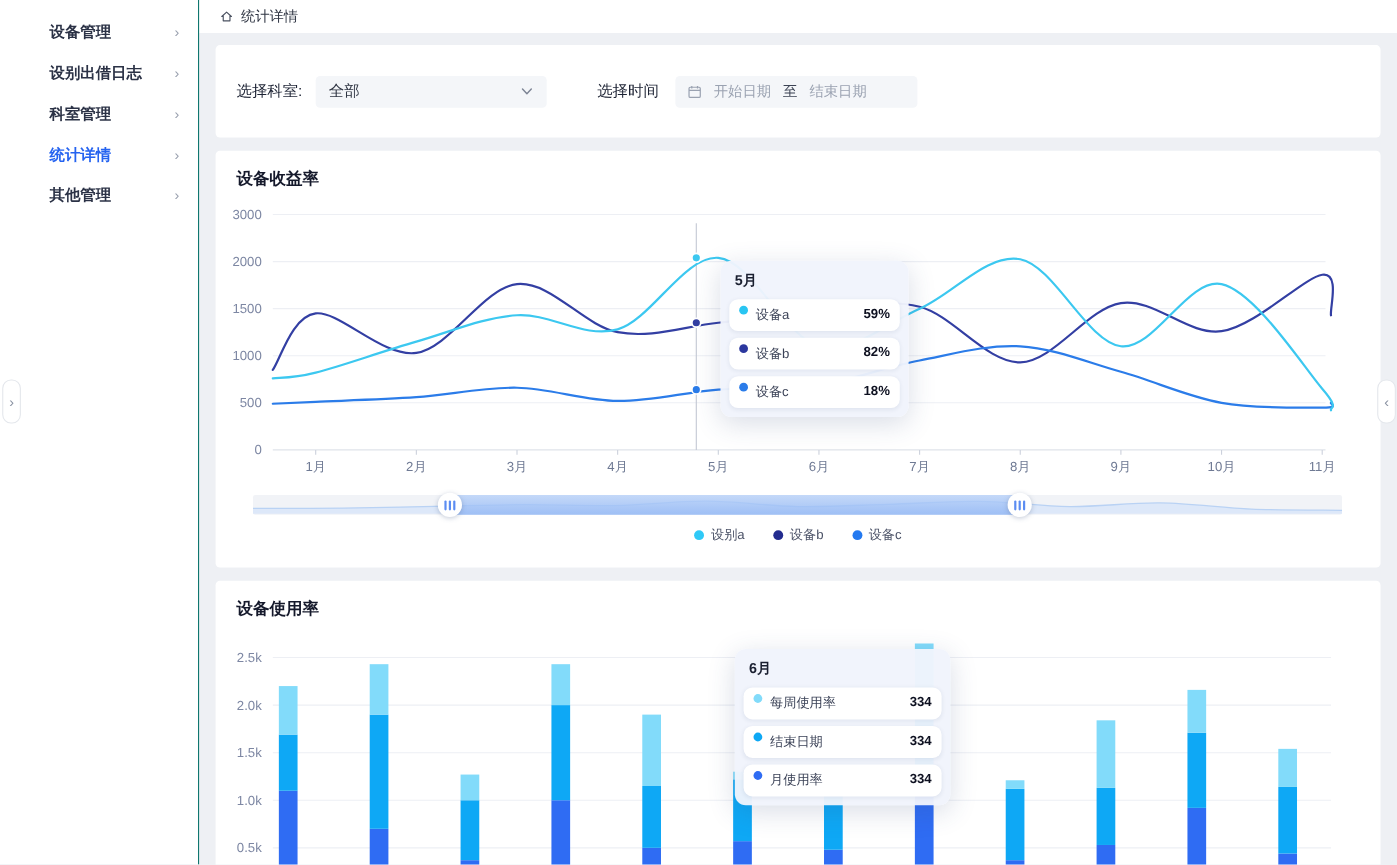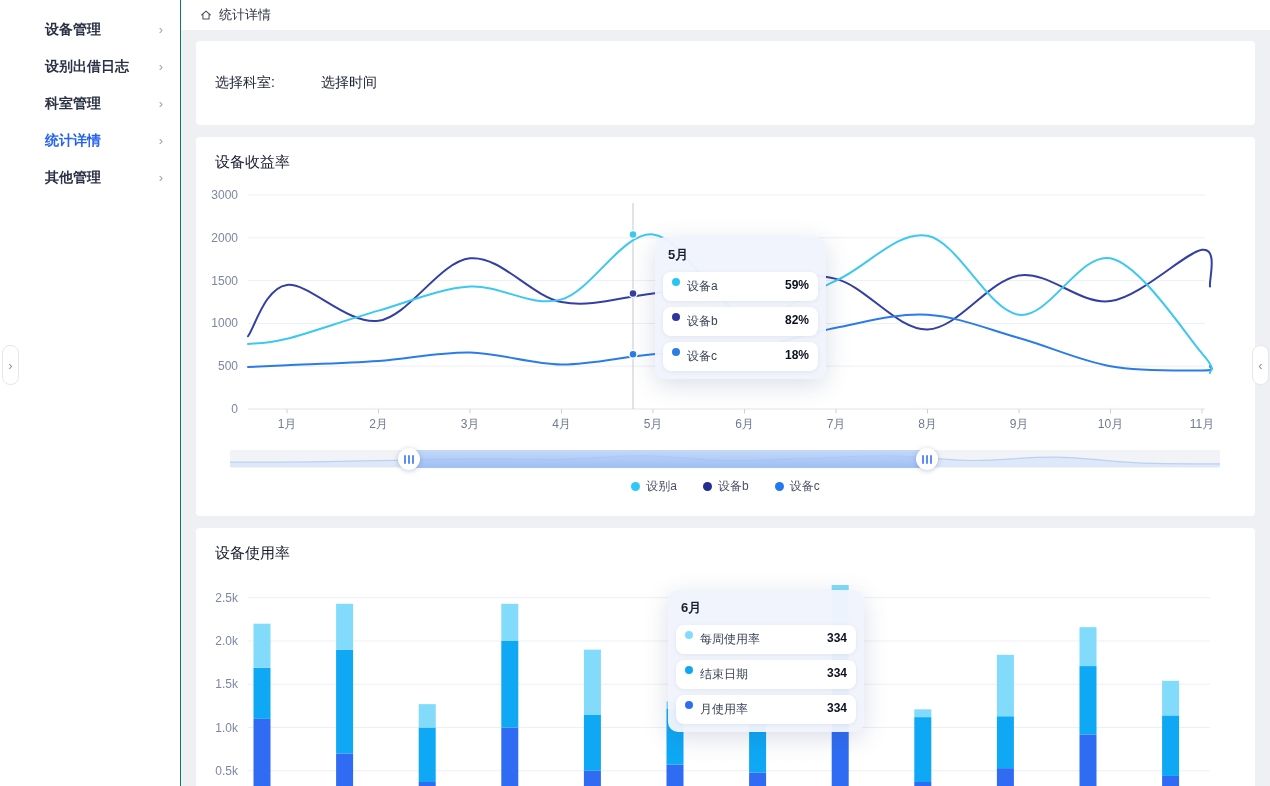--- a/index.html
+++ b/index.html
@@ -10,21 +10,21 @@
   #sidebar-items{padding-top:11px}
   .sidebar-item{height:37px;display:flex;align-items:center;justify-content:space-between;
        padding:0 17px 0 45px;font-size:14px;font-weight:700;color:#2b3246;cursor:pointer}
   .sidebar-item .chev{color:#9aa1af;font-size:13px;font-weight:400}
   .sidebar-item.active{color:#2563f0}
   
   .topbar{position:absolute;left:181px;top:0;right:0;height:30px;background:#fff;display:flex;align-items:center;
        padding-left:18px;gap:6px;font-size:13px;color:#2e3442;z-index:5}
   
   .card{position:absolute;background:#fff;border-radius:4px}
-  .card h3{position:absolute;left:19px;top:16px;margin:0;font-size:15px;font-weight:400;color:#15192b}
+  .card h3{position:absolute;left:19px;top:16px;margin:0;font-size:15px;font-weight:700;color:#15192b}
   .filter-card{left:196px;top:41px;width:1059px;height:84px}
   .chart1-card{left:196px;top:137px;width:1059px;height:379px}
   .chart2-card{left:196px;top:528px;width:1059px;height:300px;overflow:hidden}
   
   .filter-row{display:flex;align-items:center;height:100%;padding-left:19px}
   .flabel{font-size:14px;font-weight:400;color:#1c2233;white-space:nowrap}
   .select{margin-left:12px;width:186px;height:29px;background:#f4f6f9;border-radius:4px;display:flex;
        align-items:center;justify-content:space-between;padding:0 12px;font-size:14px;color:#2e3442;cursor:pointer}
   .time-label{margin-left:46px}
   .daterange{margin-left:15px;width:198px;height:29px;background:#f4f6f9;border-radius:4px;display:flex;
@@ -101,21 +101,40 @@
 <div class="edge-pill left">
   <span>›</span>
 </div>
 <div class="edge-pill right">
   <span>‹</span>
 </div>
 
 <section class="card filter-card">
   <div class="filter-row">
     <span class="flabel">选择科室:</span>
+    <div class="select">
+      <span>全部</span>
+      <span style="display:inline-flex">
+        <svg width="12" height="12" viewBox="0 0 12 12">
+            <polyline points="2,4 6,8.2 10,4" fill="none" stroke="#7c8494" stroke-width="1.3" stroke-linecap="round" stroke-linejoin="round"></polyline>
+          </svg>
+      </span>
+    </div>
     <span class="flabel time-label">选择时间</span>
+    <div class="daterange">
+      <span style="display:inline-flex">
+        <svg width="13" height="13" viewBox="0 0 14 14">
+            <rect x="1.5" y="2.5" width="11" height="10" rx="1.2" fill="none" stroke="#9aa2b1" stroke-width="1.2"></rect>
+            <path d="M4.2 1.2v2.4 M9.8 1.2v2.4 M1.5 5.6h11" fill="none" stroke="#9aa2b1" stroke-width="1.2"></path>
+          </svg>
+      </span>
+      <span>开始日期</span>
+      <span class="to">至</span>
+      <span>结束日期</span>
+    </div>
   </div>
 </section>
 
 <section class="card chart1-card">
   <h3>设备收益率</h3>
   <svg id="line-chart" width="1030" height="262">
       <line x1="48" y1="10" x2="1005" y2="10" stroke="#edeff4" stroke-width="1"></line>
       <text x="38" y="14" text-anchor="end" font-size="12" fill="#7d87a3">3000</text>
       <line x1="48" y1="52.8" x2="1005" y2="52.8" stroke="#edeff4" stroke-width="1"></line>
       <text x="38" y="56.8" text-anchor="end" font-size="12" fill="#7d87a3">2000</text>

